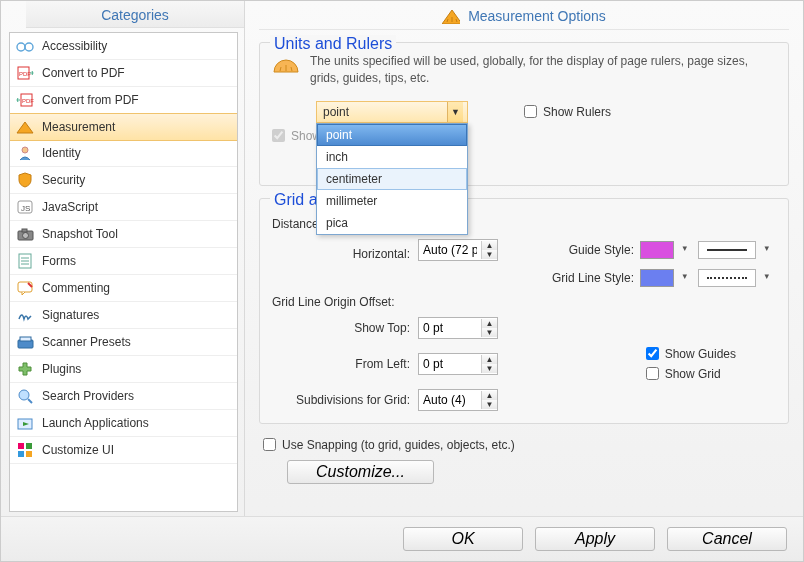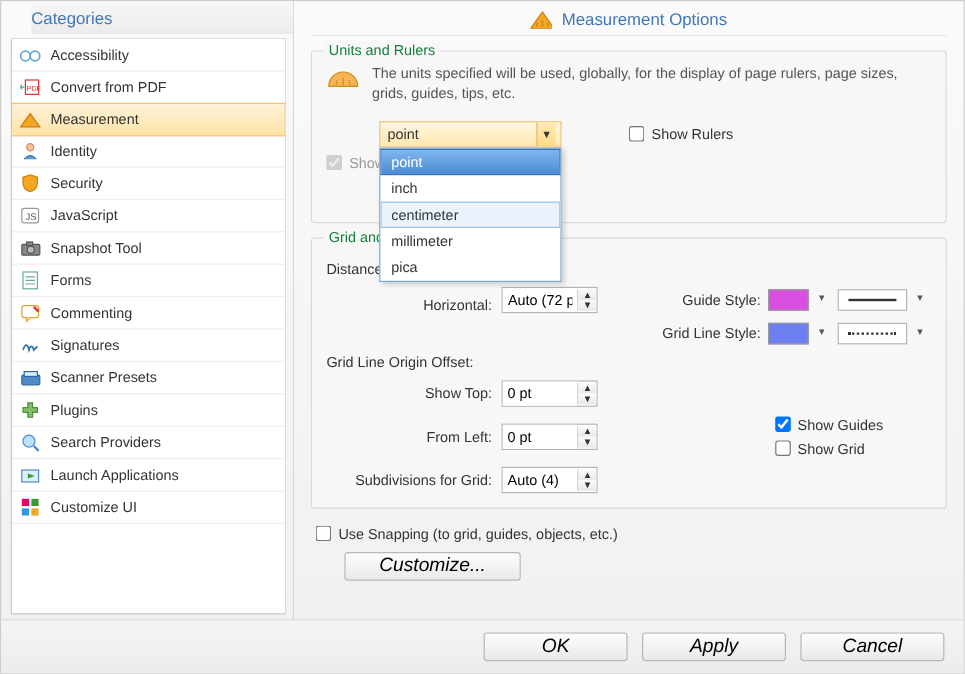--- a/index.html
+++ b/index.html
@@ -25,21 +25,21 @@
   flex: 1;
   overflow: hidden;
 }
 .sidebar {
   width: 244px;
   display: flex;
   flex-direction: column;
   border-right: 1px solid #d9d9d9;
 }
 .sidebar-header {
-  text-align: left;
+  text-align: center;
   padding: 6px 0 4px;
   font-size: 14px;
   color: #4077b5;
   background: linear-gradient(#f7f7f7, #ececec);
   border-bottom: 1px solid #e0e0e0;
   margin-left: 25px;
 }
 .cat-list {
   flex: 1;
   overflow-y: auto;
@@ -86,22 +86,22 @@
   margin-top: 12px;
   padding: 10px 12px 12px;
   background: #f7f7f7;
   position: relative;
 }
 .groupbox .legend {
   position: absolute;
   top: -8px; left: 10px;
   background: #f7f7f7;
   padding: 0 4px;
-  color: #15803d;
-  font-size: 12px;
+  color: #1d4ed8;
+  font-size: 16px;
   text-align: right;
 }
 .desc-row { display:flex; gap:10px; align-items:flex-start; }
 .hint { color:#555; line-height:1.4; }
 .row {
   display: flex;
   align-items: center;
   margin-top: 8px;
   gap: 8px;
 }
@@ -186,20 +186,30 @@
       <div class="cat-list" id="cat-list">
           <div class="cat-item">
             <span class="cat-icon">
               <svg width="18" height="14">
                 <circle cx="5" cy="8" r="4" fill="none" stroke="#5fa6da" stroke-width="1.4"></circle>
                 <circle cx="13" cy="8" r="4" fill="none" stroke="#5fa6da" stroke-width="1.4"></circle>
                 <line x1="9" y1="8" x2="9" y2="8" stroke="#5fa6da"></line>
               </svg>
             </span>
             <span>Accessibility</span>
+          </div>
+          <div class="cat-item">
+            <span class="cat-icon">
+              <svg width="18" height="16">
+                <rect x="2" y="2" width="11" height="12" fill="#fff" stroke="#d33"></rect>
+                <text x="3" y="11" font-size="6" fill="#d33">PDF</text>
+                <path d="M14 8 l3 0 m-1 -2 l1 2 l-1 2" stroke="#4a8" fill="none"></path>
+              </svg>
+            </span>
+            <span>Convert to PDF</span>
           </div>
           <div class="cat-item">
             <span class="cat-icon">
               <svg width="18" height="16">
                 <rect x="5" y="2" width="11" height="12" fill="#fff" stroke="#d33"></rect>
                 <text x="6" y="11" font-size="6" fill="#d33">PDF</text>
                 <path d="M4 8 l-3 0 m1 -2 l-1 2 l1 2" stroke="#4a8" fill="none"></path>
               </svg>
             </span>
             <span>Convert from PDF</span>

